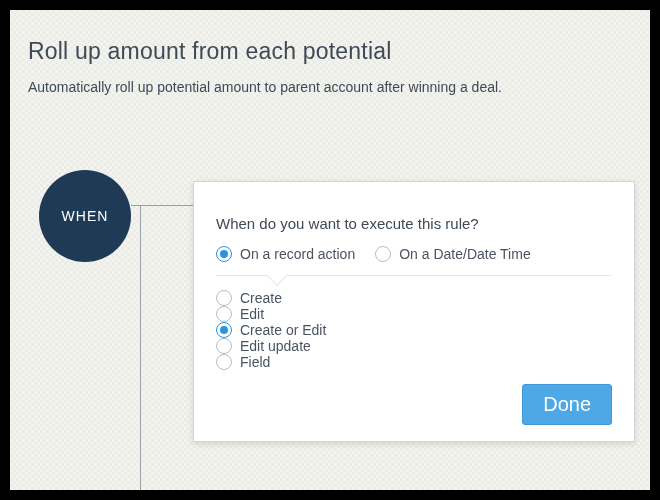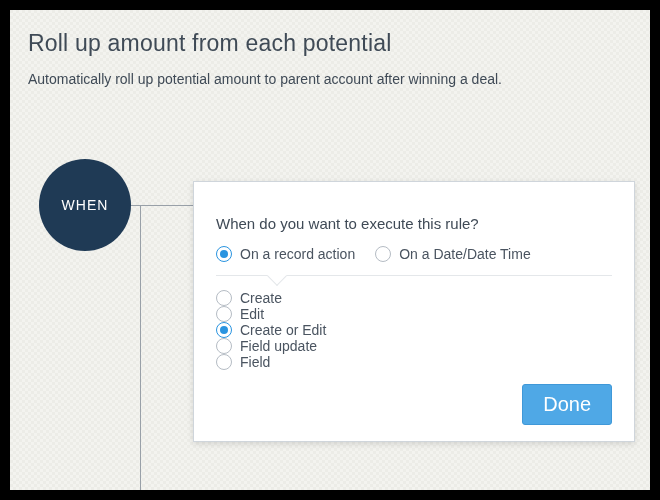--- a/index.html
+++ b/index.html
@@ -16,41 +16,41 @@
       height: 480px;
       background: #ecece7;
       background-image:
         linear-gradient(45deg, rgba(255,255,255,0.35) 25%, transparent 25%, transparent 75%, rgba(255,255,255,0.35) 75%),
         linear-gradient(45deg, rgba(255,255,255,0.35) 25%, transparent 25%, transparent 75%, rgba(255,255,255,0.35) 75%);
       background-size: 6px 6px;
       background-position: 0 0, 3px 3px;
       position: relative;
       overflow: hidden;
     }
-    .header { padding: 20px 18px 10px 18px; }
+    .header { padding: 28px 18px 10px 18px; }
     .title {
       font-size: 23px;
       font-weight: 400;
       color: #3f4a56;
       letter-spacing: 0.2px;
     }
     .module {
       font-size: 14px;
       color: #6a7480;
       margin-top: 6px;
     }
     .desc {
       font-size: 14px;
       color: #3f4a56;
       margin-top: 14px;
     }
     .node {
       position: absolute;
       left: 29px;
-      top: 149px;
+      top: 160px;
       width: 92px;
       height: 92px;
       border-radius: 50%;
       background: #1f3a55;
       display: flex;
       align-items: center;
       justify-content: center;
       z-index: 3;
     }
     .node span {
@@ -197,21 +197,21 @@
       <label class="radio-item">
         <span class="radio"></span>
         <span>Edit</span>
       </label>
       <label class="radio-item">
         <span class="radio sel"></span>
         <span>Create or Edit</span>
       </label>
       <label class="radio-item">
         <span class="radio"></span>
-        <span>Field update</span>
+        <span>Edit update</span>
       </label>
       <label class="radio-item">
         <span class="radio"></span>
         <span>Field</span>
       </label>
     </div>
 
     <div class="btn-row">
       <button class="done-btn">Done</button>
     </div>

